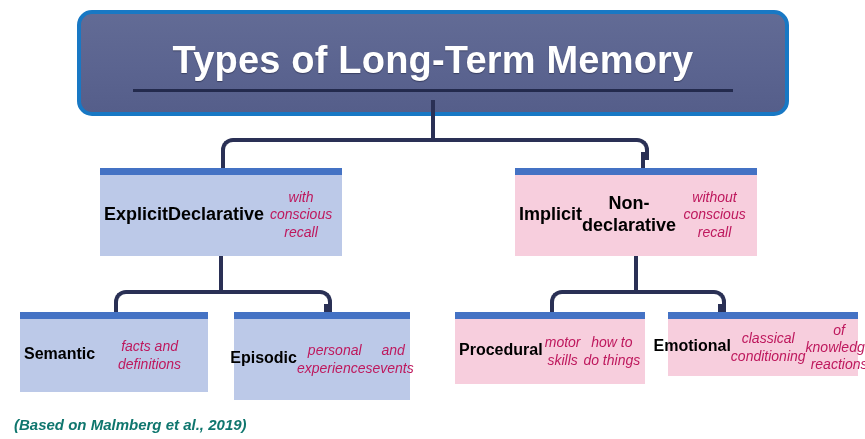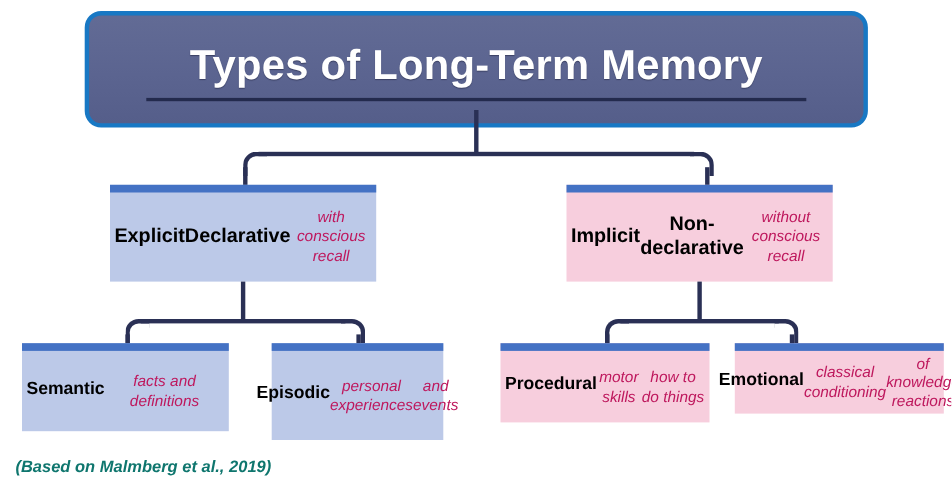--- a/index.html
+++ b/index.html
@@ -164,21 +164,21 @@
   <div class="elbow" style="left:550px; top:290px; width:18px; height:18px; border-left-width:4px; border-top-width:4px; border-top-left-radius:12px;"></div>
   <div class="conn conn-v" style="left:550px; top:304px; width:4px; height:10px;"></div>
   <div class="elbow" style="left:704px; top:290px; width:18px; height:18px; border-right-width:4px; border-top-width:4px; border-top-right-radius:12px;"></div>
   <div class="conn conn-v" style="left:718px; top:304px; width:4px; height:10px;"></div>
 
   <div class="node blue lvl3" style="left:20px; top:312px; width:188px; height:80px;">
     <div class="node-title">Semantic</div>
     <div class="node-sub">facts and definitions</div>
   </div>
 
-  <div class="node blue lvl3" style="left:247px; top:312px; width:156px; height:88px;">
+  <div class="node blue lvl3" style="left:234px; top:312px; width:176px; height:88px;">
     <div class="node-title">Episodic</div>
     <div class="node-sub">personal experiences</div>
     <div class="node-sub">and events</div>
   </div>
 
   <div class="node pink lvl3" style="left:455px; top:312px; width:190px; height:72px;">
     <div class="node-title">Procedural</div>
     <div class="node-sub">motor skills</div>
     <div class="node-sub">how to do things</div>
   </div>

